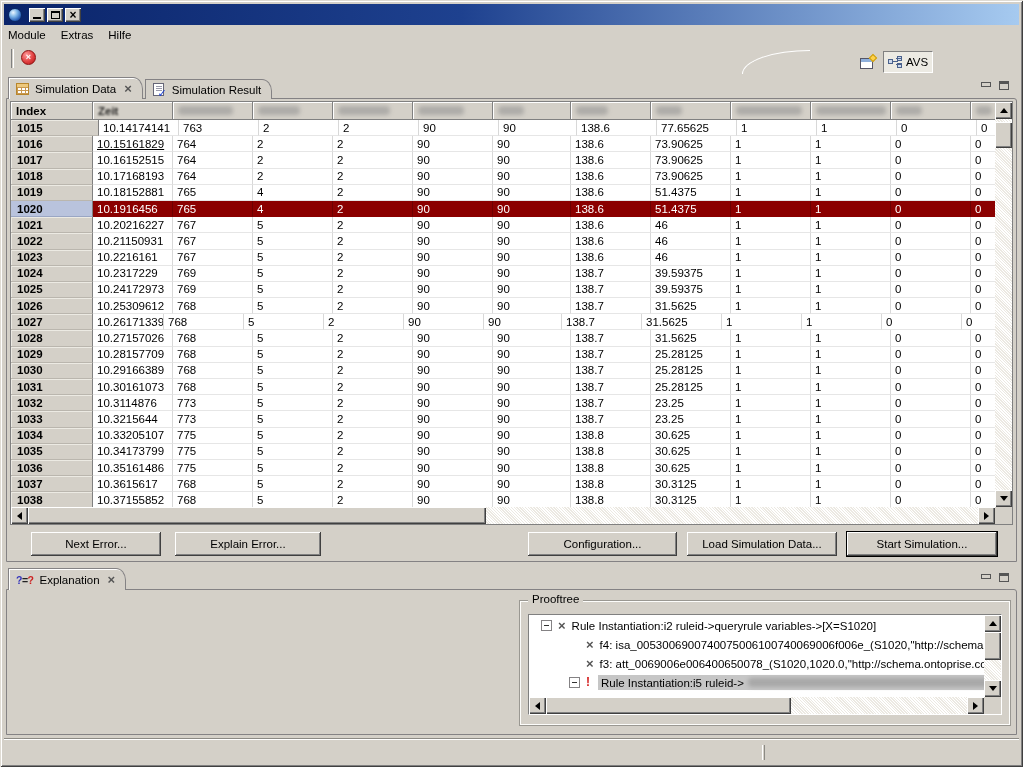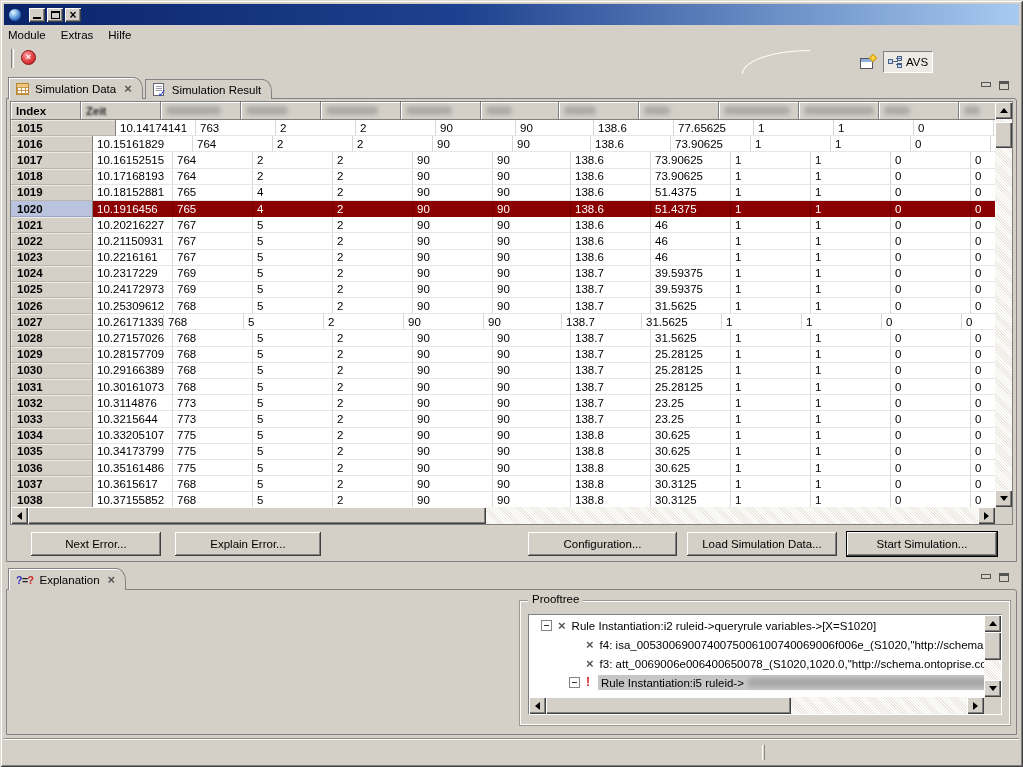--- a/index.html
+++ b/index.html
@@ -191,21 +191,21 @@
       </div>
     </div>
   <div class="eminmax">
     <div class="g-min"></div>
     <div class="g-max"></div>
   </div>
 
   <div class="ebody">
     <div class="twrap">
       <div class="thead" id="thead">
-          <div class="th" style="width: 70px;">
+          <div class="th" style="width: 82px;">
             <span>Index</span>
           </div>
           <div class="th" style="width: 80px;">
             <span class="blurtext">Zeit</span>
           </div>
           <div class="th" style="width: 80px;">
             <div class="smudge" style="width: 55px;"></div>
           </div>
           <div class="th" style="width: 80px;">
             <div class="smudge" style="width: 42px;"></div>
@@ -233,37 +233,37 @@
           </div>
           <div class="th" style="width: 80px;">
             <div class="smudge" style="width: 26px;"></div>
           </div>
           <div class="th" style="width: 80px;">
             <div class="smudge" style="width: 16px;"></div>
           </div>
         </div>
       <div class="tbodyv" id="tbody">
           <div class="tr">
-            <div class="td idx" style="width: 105px;">1015</div>
+            <div class="td idx" style="width: 88px;">1015</div>
             <div class="td" style="width: 80px;">10.14174141</div>
             <div class="td" style="width: 80px;">763</div>
             <div class="td" style="width: 80px;">2</div>
             <div class="td" style="width: 80px;">2</div>
             <div class="td" style="width: 80px;">90</div>
             <div class="td" style="width: 78px;">90</div>
             <div class="td" style="width: 80px;">138.6</div>
             <div class="td" style="width: 80px;">77.65625</div>
             <div class="td" style="width: 80px;">1</div>
             <div class="td" style="width: 80px;">1</div>
             <div class="td" style="width: 80px;">0</div>
             <div class="td" style="width: 80px;">0</div>
           </div>
           <div class="tr">
             <div class="td idx" style="width: 82px;">1016</div>
-            <div class="td" style="width: 100px;">10.15161829</div>
+            <div class="td" style="width: 80px; text-decoration: underline;">10.15161829</div>
             <div class="td" style="width: 80px;">764</div>
             <div class="td" style="width: 80px;">2</div>
             <div class="td" style="width: 80px;">2</div>
             <div class="td" style="width: 80px;">90</div>
             <div class="td" style="width: 78px;">90</div>
             <div class="td" style="width: 80px;">138.6</div>
             <div class="td" style="width: 80px;">73.90625</div>
             <div class="td" style="width: 80px;">1</div>
             <div class="td" style="width: 80px;">1</div>
             <div class="td" style="width: 80px;">0</div>

